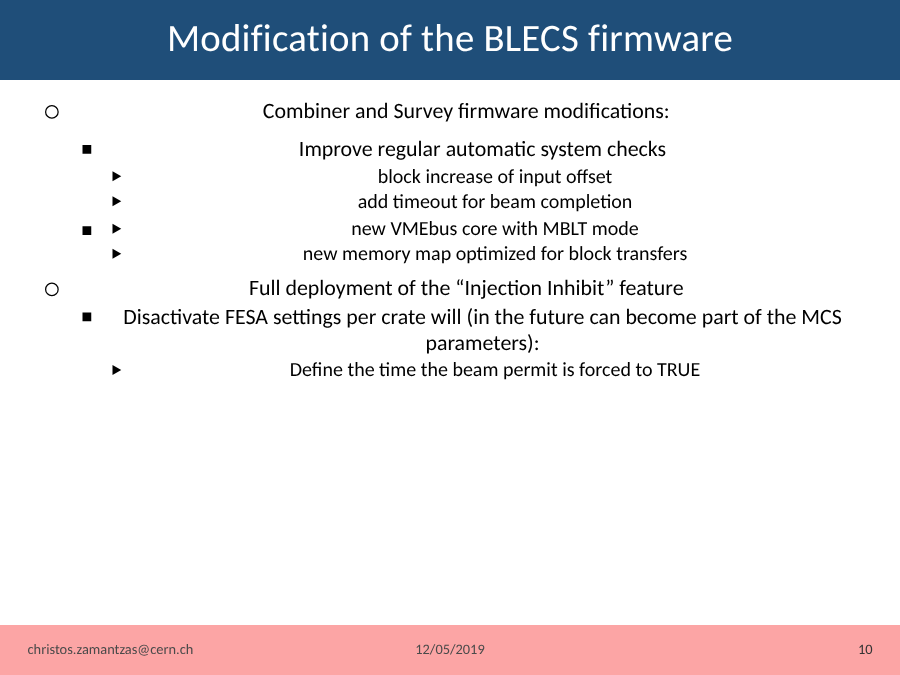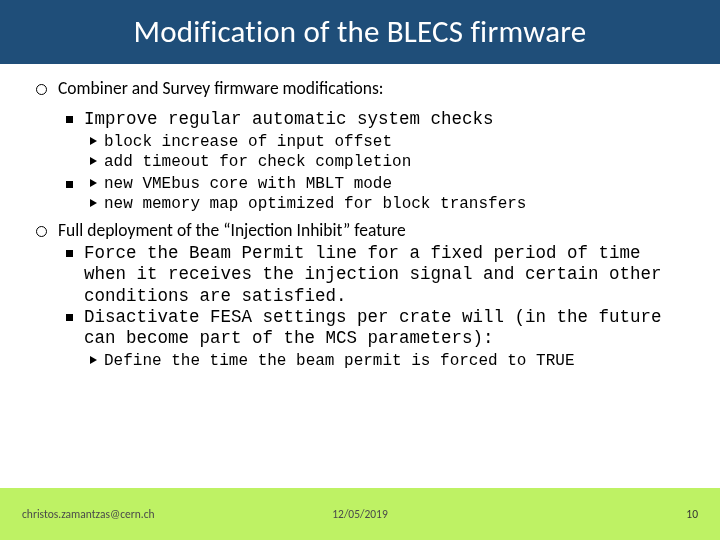--- a/index.html
+++ b/index.html
@@ -2,31 +2,31 @@
 <html><head>
 <meta charset="utf-8">
 <style>
   * { box-sizing: border-box; margin: 0; padding: 0; }
   html, body { width: 720px; height: 540px; font-family: Calibri, "Segoe UI", Arial, sans-serif; background: #fff; color: #000; }
   .slide { width: 720px; height: 540px; position: relative; display: flex; flex-direction: column; }
   .title-bar { background: #1f4e79; color: #fff; padding: 12px 0 14px 0; }
   .title-bar h1 { font-size: 31px; font-weight: 400; text-align: center; letter-spacing: 0.2px; }
   .content { flex: 1; padding: 14px 32px 0 32px; font-size: 17.5px; line-height: 1.22; }
   ul { list-style: none; }
-  li { position: relative; }
+  li { position: relative; text-align: center; }
 
   
   .lvl1 > li { padding-left: 26px; margin-bottom: 6px; }
   .lvl1 > li::before {
     content: ""; position: absolute; left: 4px; top: 6px;
     width: 9px; height: 9px; border: 1.6px solid #000; border-radius: 50%;
   }
 
   
-  .lvl2 { margin-top: 10px; font-family: Liberation Mono, monospace; }
+  .lvl2 { margin-top: 10px; }
   .lvl2 > li { padding-left: 26px; margin-bottom: 2px; }
   .lvl2 > li::before {
     content: ""; position: absolute; left: 8px; top: 7px;
     width: 7px; height: 7px; background: #000;
   }
 
   
   .lvl3 { margin-top: 1px; margin-bottom: 2px; }
   .lvl3 > li { padding-left: 20px; font-size: 16px; line-height: 1.25; }
   .lvl3 > li::before {
@@ -36,21 +36,21 @@
     border-bottom: 4.5px solid transparent;
     border-left: 7px solid #000;
   }
 
   
   .lvl1 > li + li .lvl2 { margin-top: 2px; }
   .lvl1 > li + li .lvl2 > li { margin-bottom: 0; }
 
   .footer {
     position: absolute; left: 0; right: 0; bottom: 0;
-    height: 52px; background: #bef264;
+    height: 40px; background: #fca5a5;
     display: flex; align-items: center; justify-content: space-between;
     padding: 0 22px; font-size: 11.5px; color: #4a4a4a;
   }
   .footer .date { position: absolute; left: 50%; transform: translateX(-50%); }
   .footer .page { color: #333; }
 </style>
 </head>
 <body>
 
 <div class="slide">
@@ -62,36 +62,35 @@
   <div class="content">
     <ul class="lvl1">
 
       <li>
         <span>Combiner and Survey firmware modifications:</span>
         <ul class="lvl2">
           <li>
             <span>Improve regular automatic system checks</span>
             <ul class="lvl3">
               <li><span>block increase of input offset</span></li>
-              <li><span>add timeout for check completion</span></li>
+              <li><span>add timeout for beam completion</span></li>
             </ul>
           </li>
           <li>
             <ul class="lvl3">
               <li><span>new VMEbus core with MBLT mode</span></li>
               <li><span>new memory map optimized for block transfers</span></li>
             </ul>
           </li>
         </ul>
       </li>
 
       <li>
         <span>Full deployment of the “Injection Inhibit” feature</span>
         <ul class="lvl2">
-          <li><span>Force the Beam Permit line for a fixed period of time when it receives the injection signal and certain other conditions are satisfied.</span></li>
           <li>
             <span>Disactivate FESA settings per crate will (in the future can become part of the MCS parameters):</span>
             <ul class="lvl3">
               <li><span>Define the time the beam permit is forced to TRUE</span></li>
             </ul>
           </li>
         </ul>
       </li>
 
     </ul>

